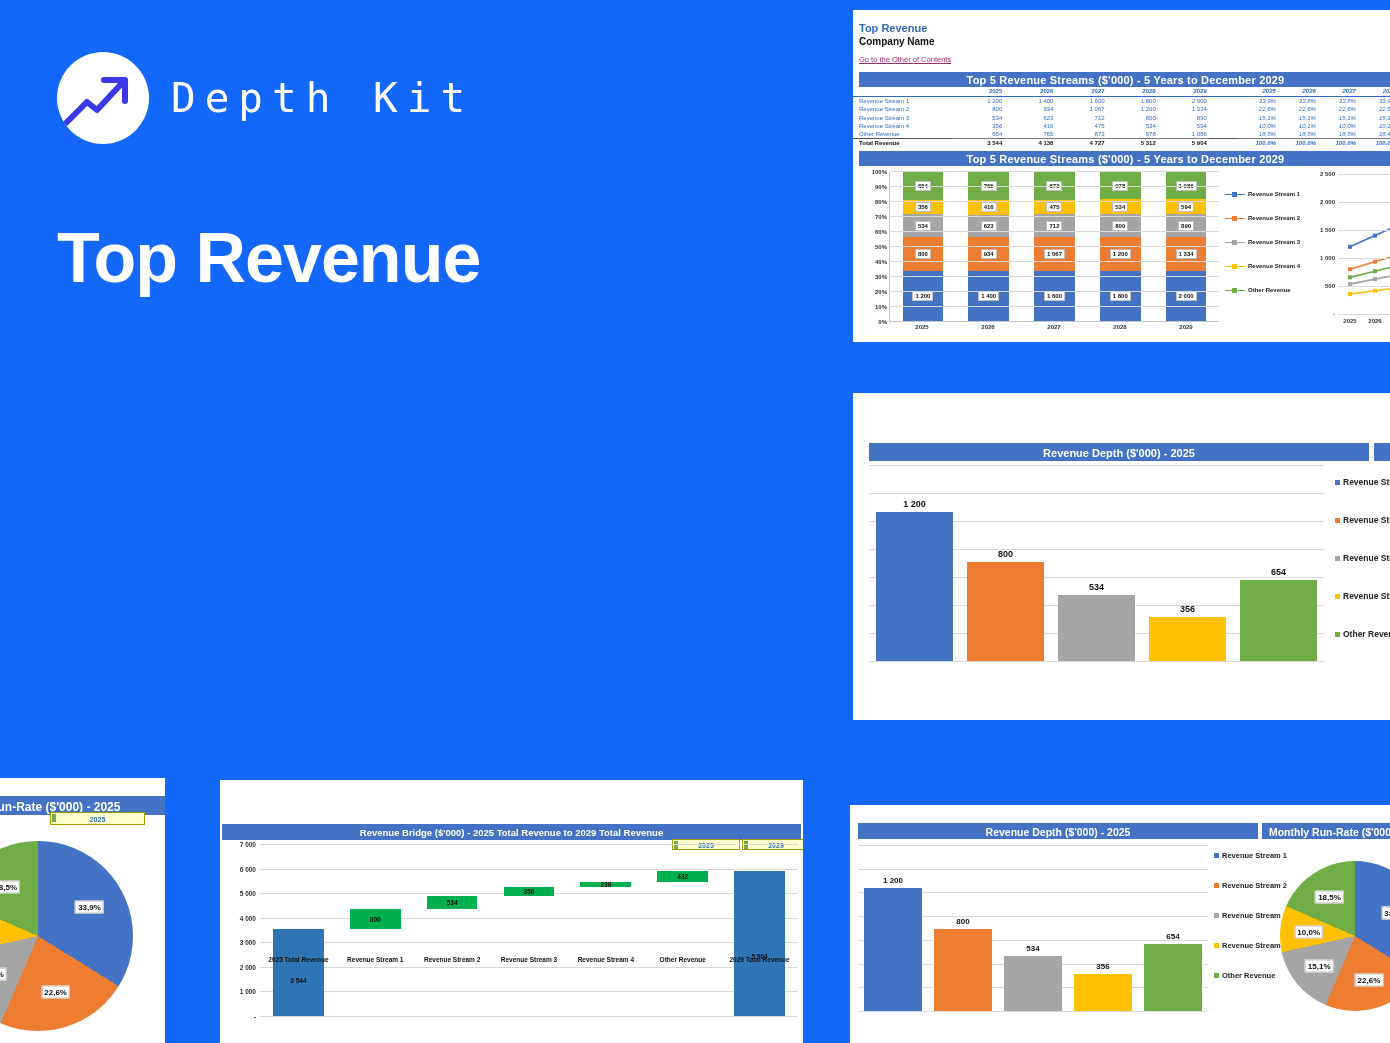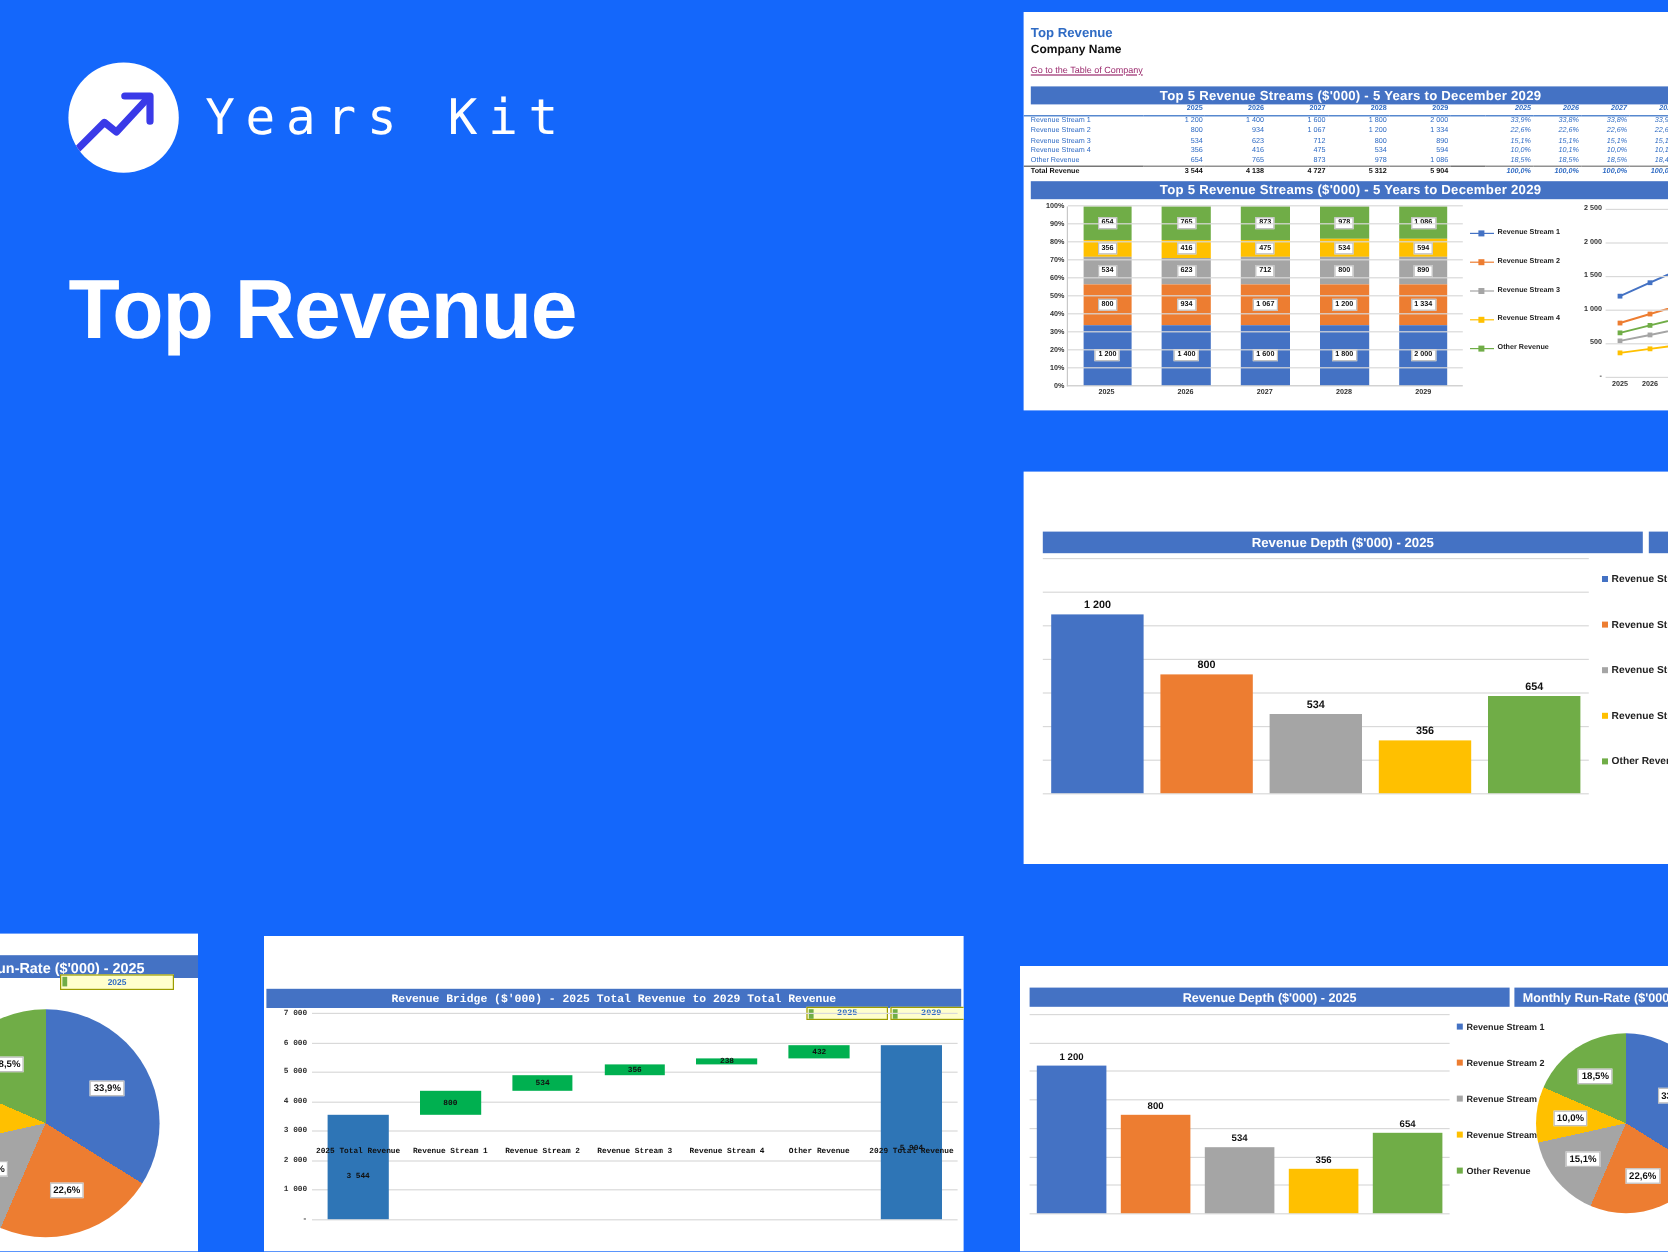--- a/index.html
+++ b/index.html
@@ -140,21 +140,21 @@
     background:#70ad47;
   }
   .pie { position: absolute; border-radius: 50%; }
   .pie-lbl {
     position: absolute; background: #fff; border: 1px solid #bfbfbf;
     font-size: 8px; font-weight: 700; color: #111; padding: 0 2px; line-height: 11px;
     transform: translate(-50%,-50%); white-space: nowrap;
   }
 
   
-  #panel-bridge { left: 220px; top: 780px; width: 583px; height: 263px; font-family: Liberation Mono, monospace; }
+  #panel-bridge { left: 220px; top: 780px; width: 583px; height: 263px; }
   #bridge-band { position: absolute; left: 2px; top: 44px; width: 579px; height: 16px; padding-top: 2px; font-size: 9.5px; }
   #bridge-plot { position: absolute; left: 40px; top: 64px; width: 538px; height: 172px; }
   .wf-grid { position: absolute; left: 0; right: 0; height: 1px; background: #d9d9d9; }
   .wf-y { position: absolute; right: 100%; margin-right: 4px; font-size: 6.5px; font-weight: 700;
           color: #333; transform: translateY(-50%); white-space: nowrap; }
   .wf-bar { position: absolute; display: flex; align-items: center; justify-content: center; }
   .wf-bar span { font-size: 6.5px; font-weight: 700; color: #111; }
   .wf-x { position: absolute; top: 176px; left: 40px; width: 538px; display: flex; }
   .wf-x div { flex: 1; text-align: center; font-size: 6.5px; font-weight: 700; color: #111; }
 
@@ -170,31 +170,31 @@
 
   <div class="hero">
     <div class="logo-row">
       <div class="logo-badge">
         <svg width="92" height="92" viewBox="0 0 92 92">
           <path d="M8 72 L30 50 L40 58 L66 30" stroke="#3a3ae8" stroke-width="6" fill="none" stroke-linecap="round" stroke-linejoin="round"></path>
           <path d="M47 28 L68 28 L68 49" stroke="#3a3ae8" stroke-width="6" fill="none" stroke-linecap="round" stroke-linejoin="round"></path>
         </svg>
       </div>
       <div class="logo-text">
-        <span class="logo-line2">Years Kit</span>
+        <span class="logo-line2">Depth Kit</span>
       </div>
     </div>
     <div class="hero-title">Top Revenue</div>
   </div>
 
   <div class="panel" id="panel-sheet">
     <div class="sheet-head">
       <div class="sheet-title">Top Revenue</div>
       <div class="sheet-sub">Company Name</div>
-      <a class="sheet-link" href="#">Go to the Table of Company</a>
+      <a class="sheet-link" href="#">Go to the Other of Contents</a>
     </div>
     <div class="xl-band" id="sheet-band1">Top 5 Revenue Streams ($'000) - 5 Years to December 2029</div>
 
     <table class="sheet-table">
       <tbody id="sheet-body">
           <tr class="hdr">
             <td class="lbl"></td>
             <td class="num">2025</td>
             <td class="num">2026</td>
             <td class="num">2027</td>

